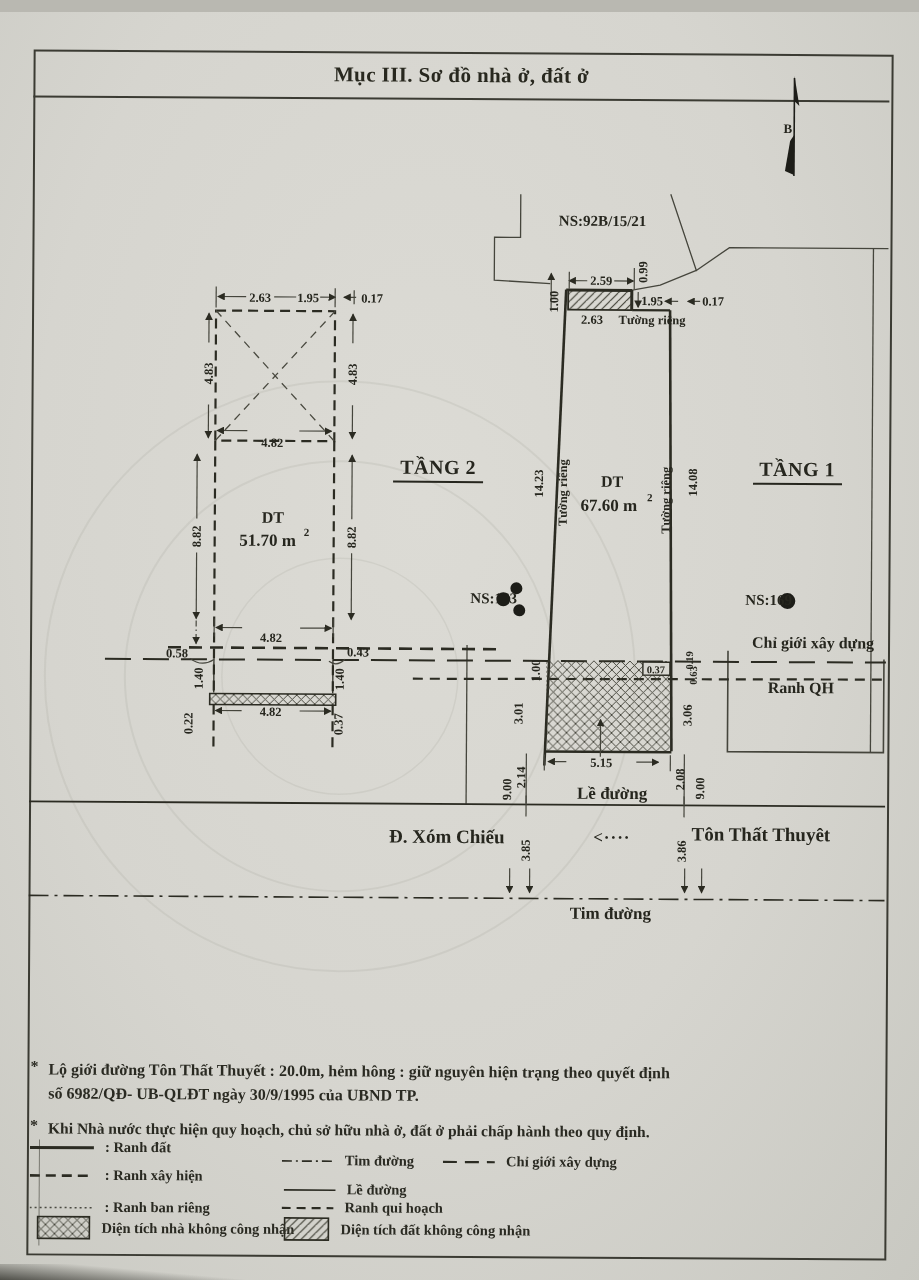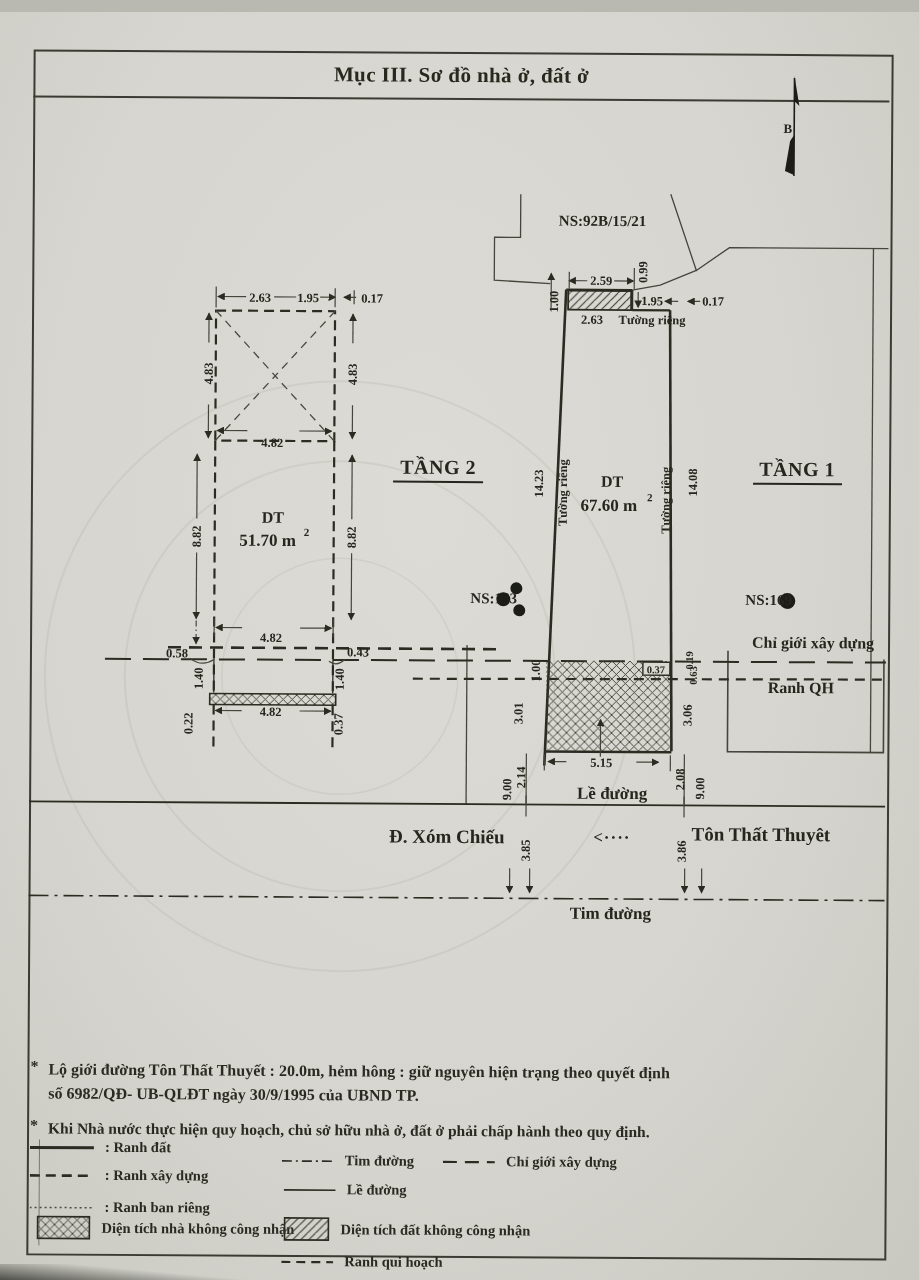--- a/index.html
+++ b/index.html
@@ -271,21 +271,21 @@
   <div class="lg-item" style="left:33px;top:1129px;">
     <svg width="64" height="10">
           <line x1="0" y1="5" x2="64" y2="5" stroke="#2b2b22" stroke-width="3"></line>
         </svg>
     <span>: Ranh đất</span>
   </div>
   <div class="lg-item" style="left:33px;top:1157px;">
     <svg width="64" height="10">
           <line x1="0" y1="5" x2="64" y2="5" stroke="#2b2b22" stroke-width="2.6" stroke-dasharray="10 6"></line>
         </svg>
-    <span>: Ranh xây dựng</span>
+    <span>: Ranh xây hiện</span>
   </div>
   <div class="lg-item" style="left:33px;top:1189px;">
     <svg width="64" height="10">
           <line x1="0" y1="5" x2="64" y2="5" stroke="#4a4a42" stroke-width="1.5" stroke-dasharray="2 3"></line>
         </svg>
     <span>: Ranh ban riêng</span>
   </div>
   <div class="lg-item" style="left:40px;top:1206px;">
     <svg width="54" height="24">
           <rect x="1" y="1" width="52" height="22" fill="url(#xh)" stroke="#2b2b22" stroke-width="1.8"></rect>
@@ -302,21 +302,21 @@
           <line x1="0" y1="5" x2="52" y2="5" stroke="#2b2b22" stroke-width="2.2" stroke-dasharray="14 8"></line>
         </svg>
     <span>Chỉ giới xây dựng</span>
   </div>
   <div class="lg-item" style="left:287px;top:1170px;">
     <svg width="52" height="10">
           <line x1="0" y1="5" x2="52" y2="5" stroke="#2b2b22" stroke-width="1.7"></line>
         </svg>
     <span>Lề đường</span>
   </div>
-  <div class="lg-item" style="left:285px;top:1242px;">
+  <div class="lg-item" style="left:285px;top:1188px;">
     <svg width="52" height="10">
           <line x1="0" y1="5" x2="52" y2="5" stroke="#2b2b22" stroke-width="2.2" stroke-dasharray="9 6"></line>
         </svg>
     <span>Ranh qui hoạch</span>
   </div>
   <div class="lg-item" style="left:287px;top:1206px;">
     <svg width="46" height="24">
           <rect x="1" y="1" width="44" height="22" fill="url(#dh)" stroke="#2b2b22" stroke-width="1.8"></rect>
         </svg>
     <span>Diện tích đất không công nhận</span>

